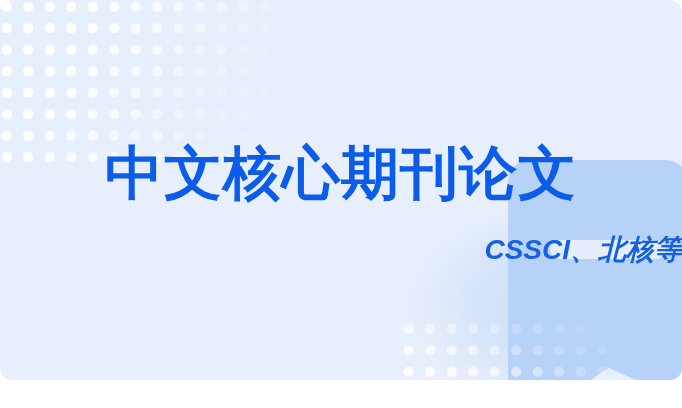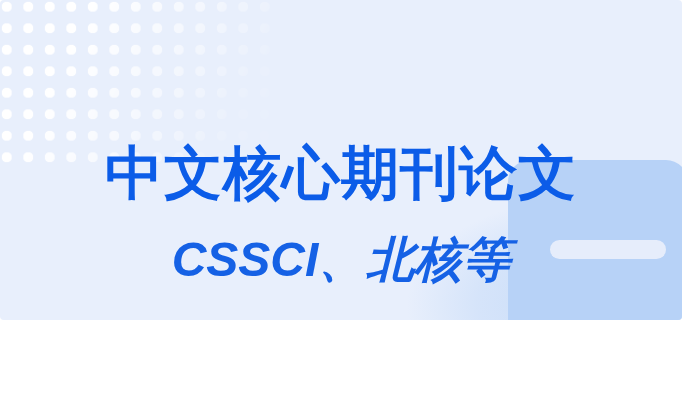--- a/index.html
+++ b/index.html
@@ -9,23 +9,23 @@
   }
   body {
     width: 682px;
     height: 408px;
     overflow: hidden;
   }
 
   #banner {
     position: relative;
     width: 682px;
-    height: 320px;
+    height: 380px;
     background: #e8effc;
-    border-radius: 4px;
+    border-radius: 12px;
     overflow: hidden;
     font-family: "Liberation Sans", "DejaVu Sans", sans-serif;
   }
 
   
 
   .layer {
     position: absolute;
     pointer-events: none;
   }
@@ -117,23 +117,23 @@
     letter-spacing: 1px;
     line-height: 1;
     white-space: nowrap;
   }
 
   #subhead {
     position: absolute;
     left: 0;
     top: 236px;
     width: 682px;
-    text-align: center;
+    text-align: right;
     color: #1561e5;
-    font-size: 48px;
+    font-size: 28px;
     font-weight: bold;
     font-style: italic;
     letter-spacing: 0px;
     line-height: 1;
     white-space: nowrap;
   }
 </style>
 </head>
 <body>
 

